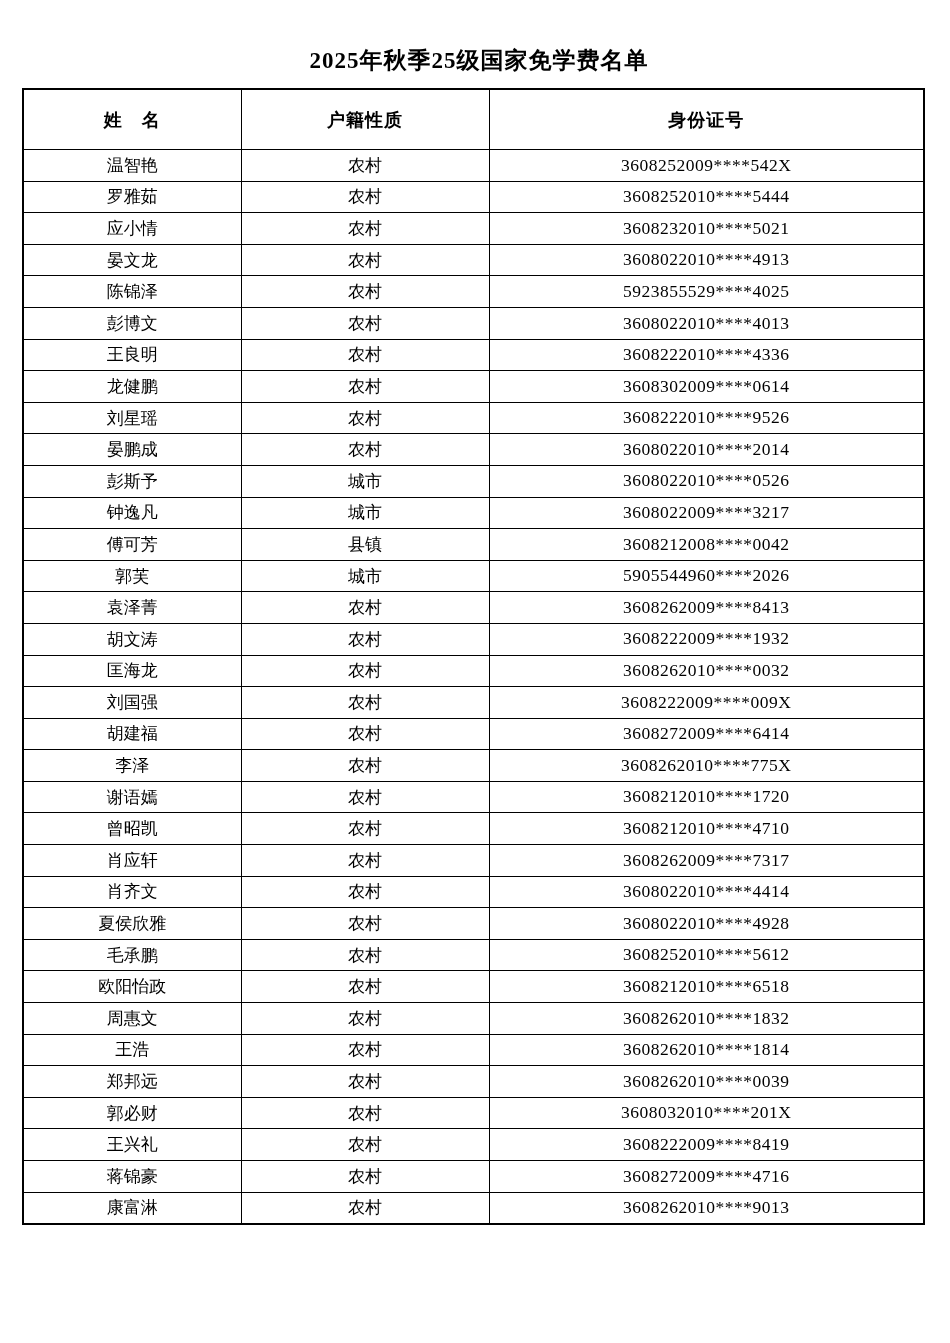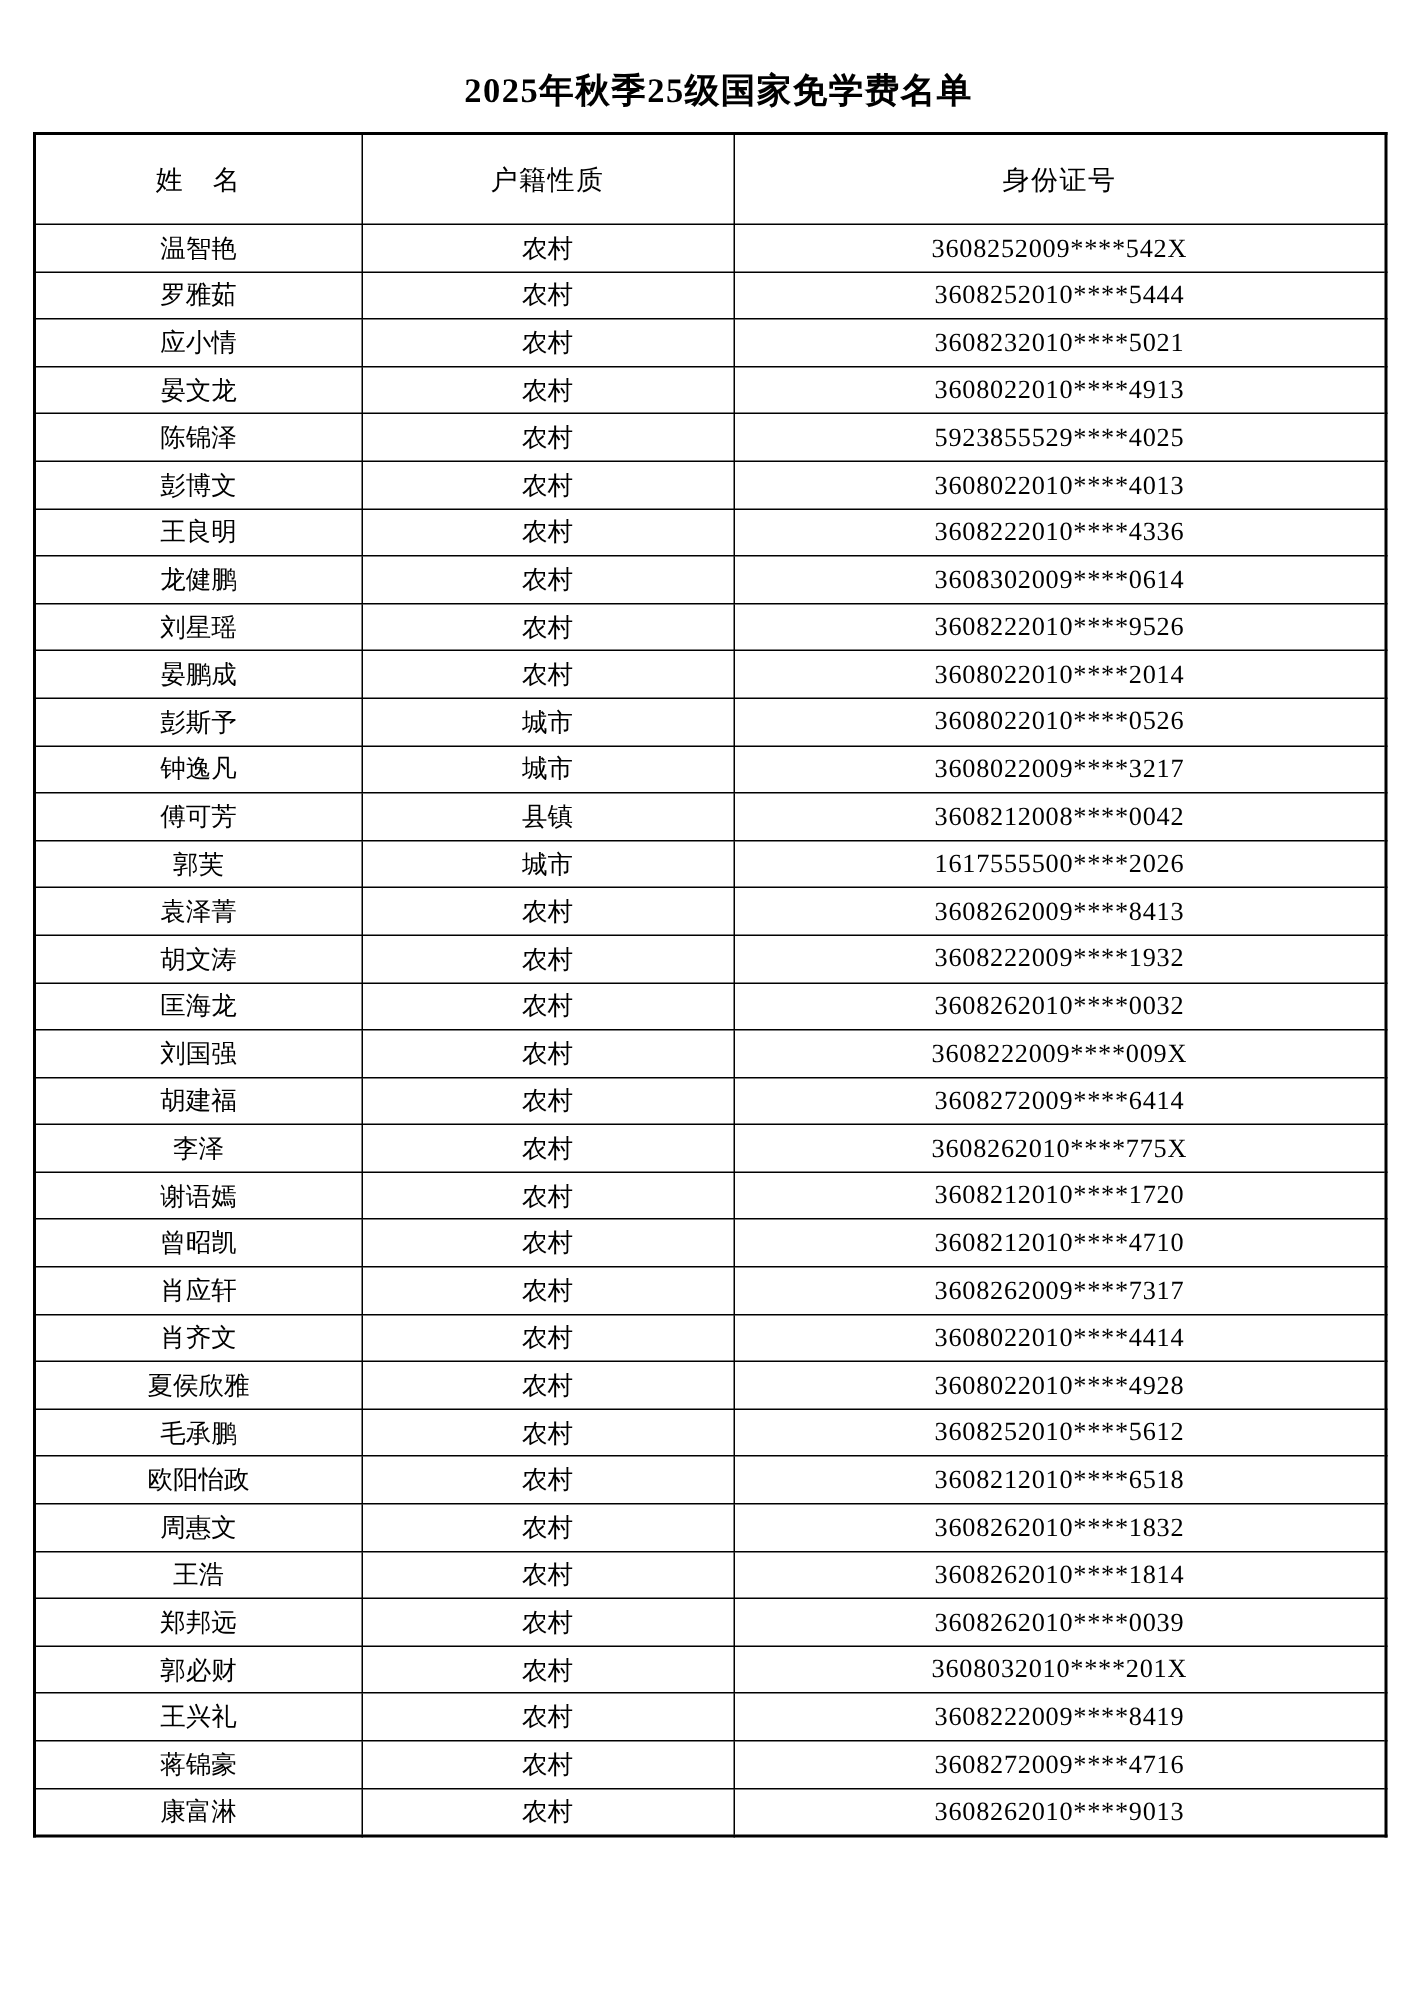--- a/index.html
+++ b/index.html
@@ -42,21 +42,21 @@
     border: 1.5px solid #000000;
     text-align: center;
     vertical-align: middle;
     padding: 0;
     overflow: hidden;
     white-space: nowrap;
   }
   .roster thead th {
     height: 59px;
     font-size: 18px;
-    font-weight: normal;
+    font-weight: bold;
     letter-spacing: 1px;
   }
   .roster tbody td {
     height: 30.6px;
     font-size: 17px;
     line-height: 1;
   }
   .roster tbody td.id-cell {
     font-size: 17.5px;
     letter-spacing: 0.5px;
@@ -148,21 +148,21 @@
           <td class="id-cell">3608022009****3217</td>
         </tr>
         <tr>
           <td class="name-cell">傅可芳</td>
           <td class="hukou-cell">县镇</td>
           <td class="id-cell">3608212008****0042</td>
         </tr>
         <tr>
           <td class="name-cell">郭芙</td>
           <td class="hukou-cell">城市</td>
-          <td class="id-cell">1617555500****2026</td>
+          <td class="id-cell">5905544960****2026</td>
         </tr>
         <tr>
           <td class="name-cell">袁泽菁</td>
           <td class="hukou-cell">农村</td>
           <td class="id-cell">3608262009****8413</td>
         </tr>
         <tr>
           <td class="name-cell">胡文涛</td>
           <td class="hukou-cell">农村</td>
           <td class="id-cell">3608222009****1932</td>

